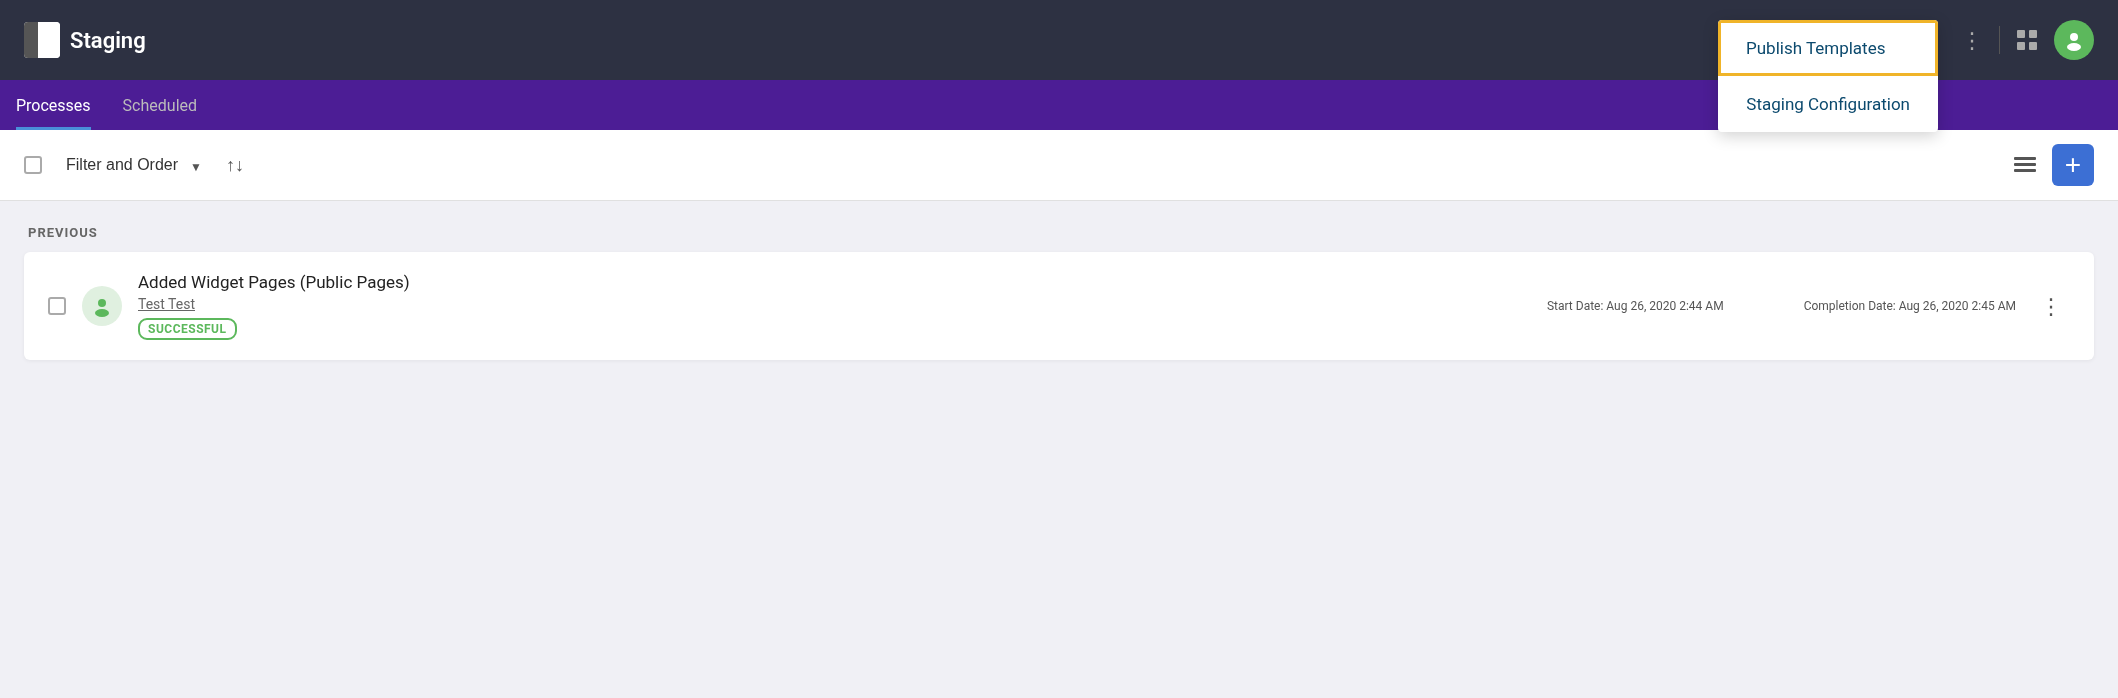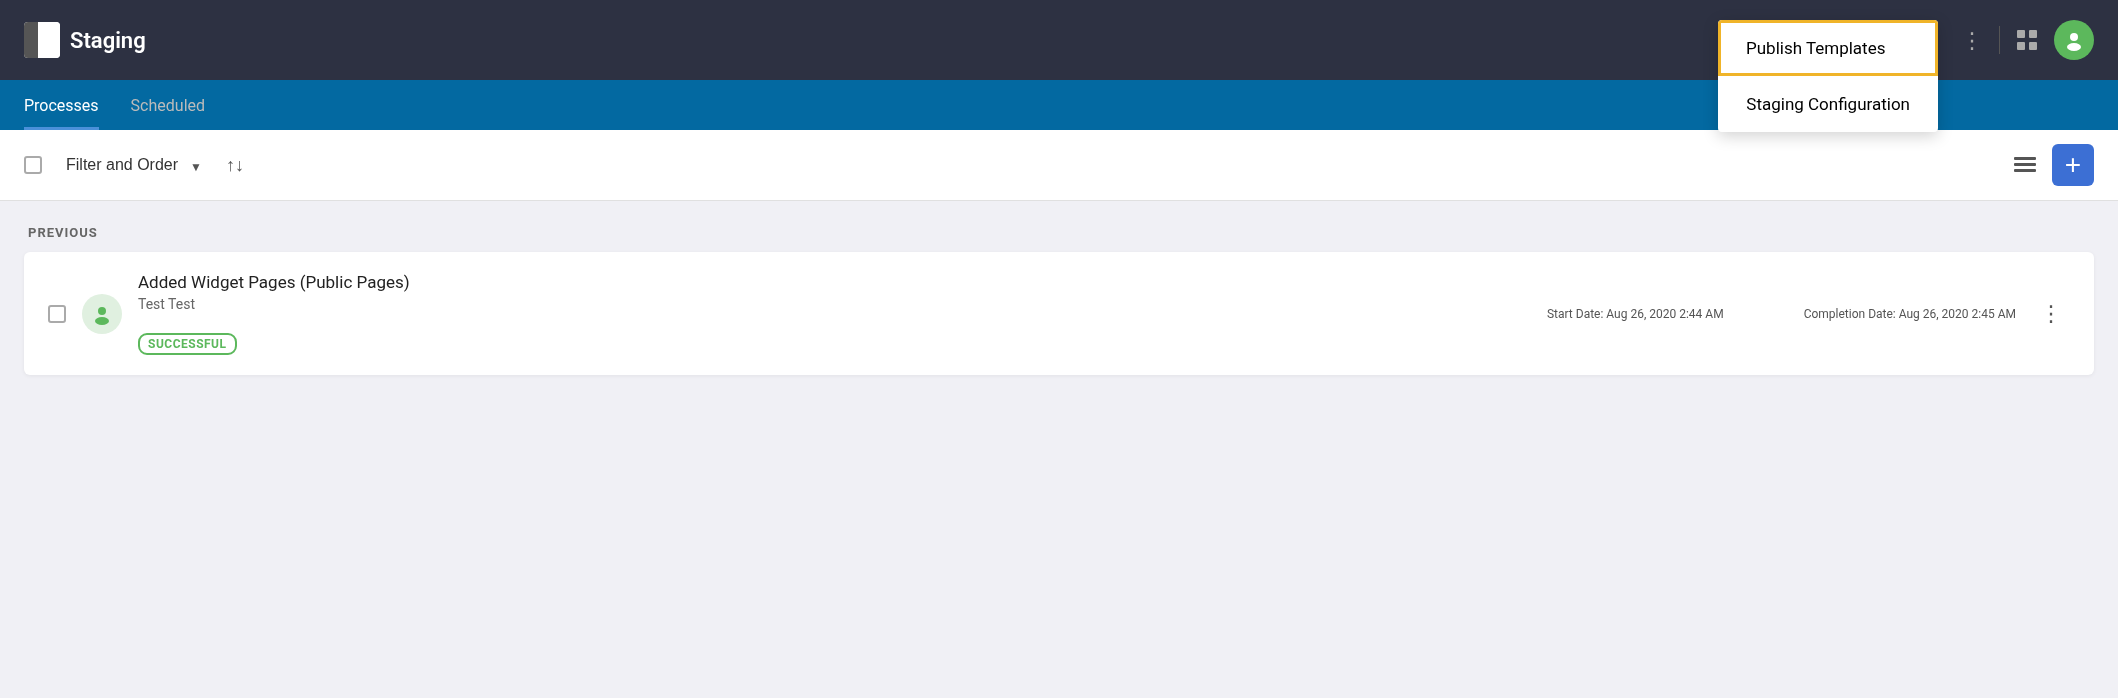--- a/index.html
+++ b/index.html
@@ -84,36 +84,36 @@
       background: white;
       border-radius: 4px;
       box-shadow: 0 4px 16px rgba(0,0,0,0.18);
       z-index: 100;
       min-width: 220px;
       overflow: hidden;
     }
     .dropdown-item {
       padding: 18px 28px;
       font-size: 17px;
-      color: #000000;
+      color: #0c4a6e;
       cursor: pointer;
       border-bottom: 1px solid #eee;
     }
     .dropdown-item:last-child { border-bottom: none; text-align: right; }
     .dropdown-item.highlighted {
       border: 3px solid #f0b429;
       padding: 15px 25px;
     }
 
     
     .sub-header {
-      background: #0369a1;
+      background: #4c1d95;
       display: flex;
       align-items: flex-end;
-      padding: 0 24px;
+      padding: 0 16px;
       height: 50px;
       gap: 32px;
     }
     .tab {
       color: #bbb;
       font-size: 16px;
       padding-bottom: 12px;
       cursor: pointer;
       border-bottom: 3px solid transparent;
     }
@@ -228,21 +228,22 @@
     }
     .card-title {
       font-size: 17px;
       font-weight: 400;
       color: #222;
       margin-bottom: 4px;
     }
     .card-subtitle {
       font-size: 14px;
       color: #666;
-      margin-bottom: 21px;
+      margin-bottom: 6px;
+      text-decoration: underline;
     }
     .card-badge {
       display: inline-block;
       background: white;
       border: 2px solid #5cb85c;
       color: #5cb85c;
       font-size: 12px;
       font-weight: 700;
       padding: 2px 8px;
       border-radius: 9px;

